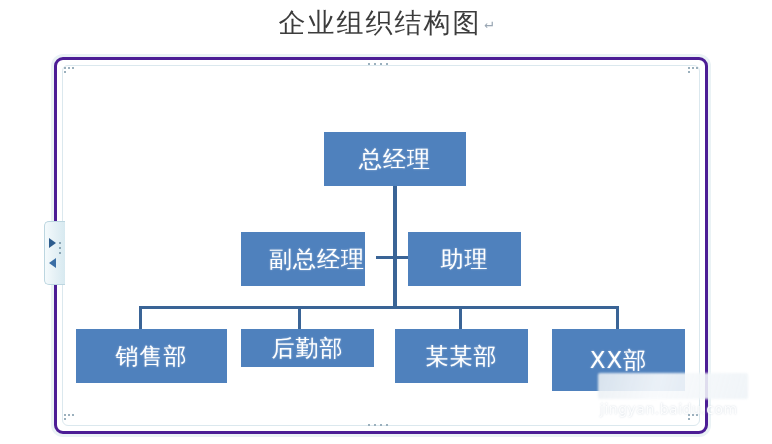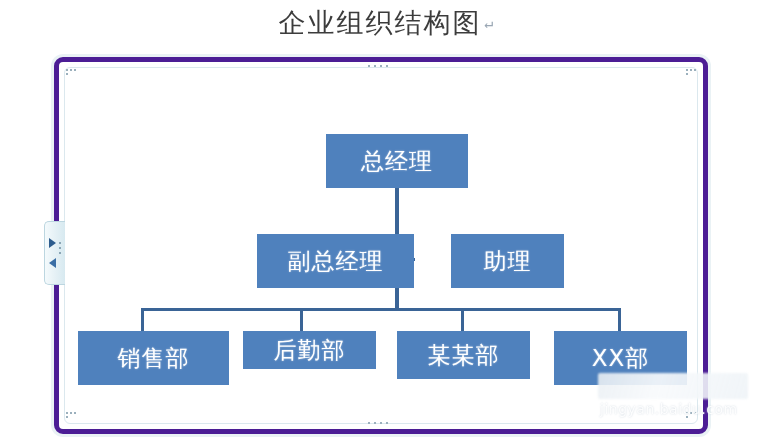--- a/index.html
+++ b/index.html
@@ -39,21 +39,21 @@
 
   
   #smartart-frame {
     position: absolute;
     left: 54px;
     top: 57px;
     width: 654px;
     height: 377px;
     box-sizing: border-box;
     background: #ffffff;
-    border: 5px solid #4c1d95;
+    border: 3px solid #4c1d95;
     border-radius: 9px;
     box-shadow: inset 0 0 0 3px #ffffff, 0 0 0 3px #eaf2f5;
   }
   #smartart-inner {
     position: absolute;
     left: 5px;
     top: 5px;
     right: 5px;
     bottom: 5px;
     border: 1px solid #dbe8ee;
@@ -255,37 +255,37 @@
       <div class="connector" style="left:76px; top:240px; width:480px; height:3px;"></div>
       <div class="connector" style="left:76px; top:240px; width:3px; height:25px;"></div>
       <div class="connector" style="left:235px; top:240px; width:3px; height:25px;"></div>
       <div class="connector" style="left:396px; top:240px; width:3px; height:25px;"></div>
       <div class="connector" style="left:553px; top:240px; width:3px; height:25px;"></div>
 
       <div class="node" style="left:261px; top:66px; width:142px; height:54px;">
         <span>总经理</span>
       </div>
 
-      <div class="node" style="left:192px; top:166px; width:157px; height:54px;">
+      <div class="node" style="left:178px; top:166px; width:124px; height:54px;justify-content:flex-end;">
         <span>副总经理</span>
       </div>
-      <div class="node" style="left:345px; top:166px; width:113px; height:54px;margin-left:41px;">
+      <div class="node" style="left:345px; top:166px; width:113px; height:54px;">
         <span>助理</span>
       </div>
 
       <div class="node" style="left:13px; top:263px; width:151px; height:54px;">
         <span>销售部</span>
       </div>
       <div class="node" style="left:178px; top:263px; width:133px; height:38px;">
         <span>后勤部</span>
       </div>
-      <div class="node" style="left:332px; top:263px; width:133px; height:48px;">
+      <div class="node" style="left:332px; top:263px; width:133px; height:54px;">
         <span>某某部</span>
       </div>
-      <div class="node" style="left:489px; top:263px; width:133px; height:54px;">
+      <div class="node" style="left:489px; top:263px; width:133px; height:62px;">
         <span>XX部</span>
       </div>
 
     </div>
   </div>
 </div>
 
 <div id="watermark">
   <div class="wm-logo"></div>
   <div class="wm-text">jingyan.baidu.com</div>

